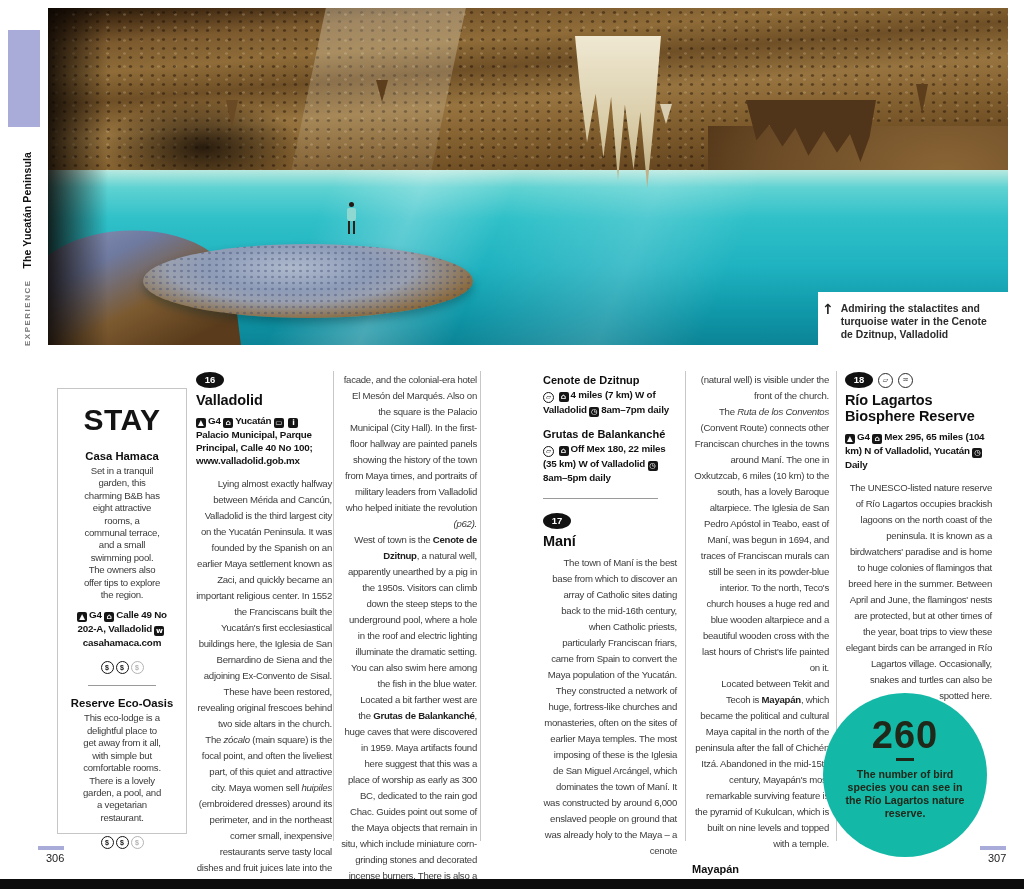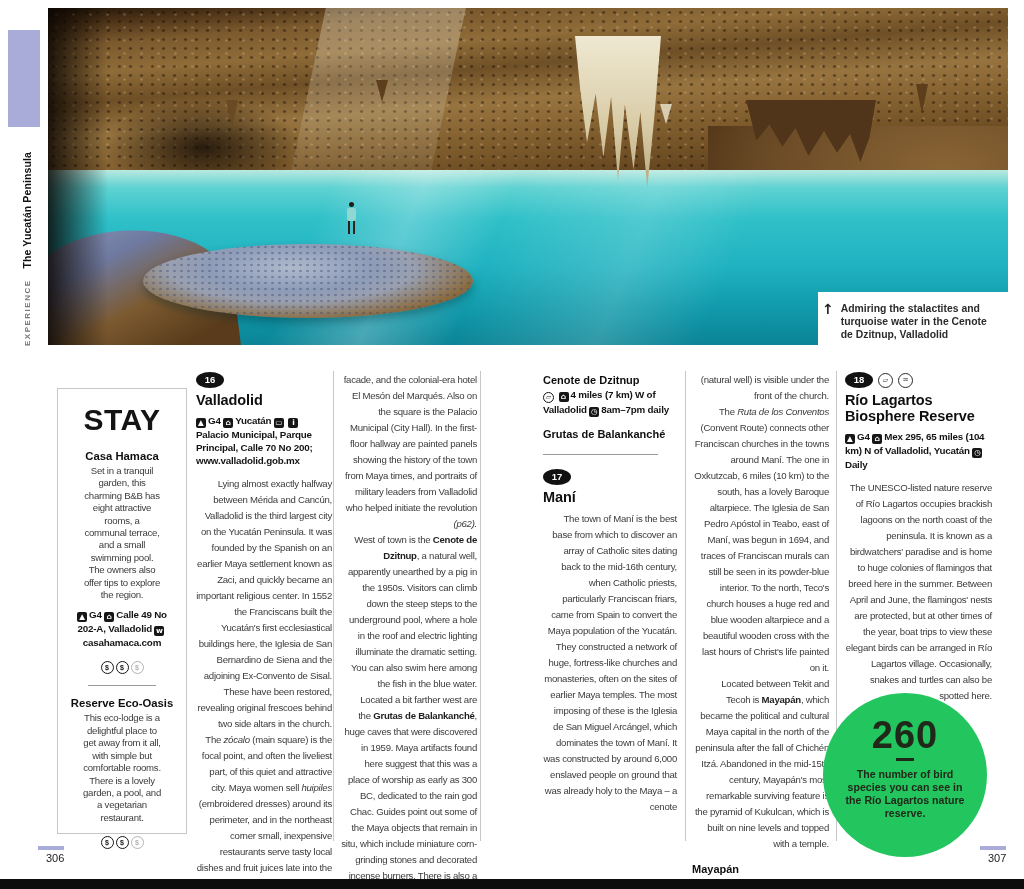--- a/index.html
+++ b/index.html
@@ -94,21 +94,21 @@
   .stay-name{font-size:11.3px;font-weight:700;color:#0f0f0f;margin:0 0 3px;}
   .stay-desc{font-size:9.6px;line-height:12.4px;color:#3b3b3b;margin:0 16px 7px;letter-spacing:-0.25px;}
   .stay-info{text-align:center;margin-bottom:7px;}
   .price-row{margin:1px 0 0;}
   .price{display:inline-block;width:11px;height:11px;border:1.3px solid #161616;border-radius:50%;
     font-size:7px;font-weight:700;line-height:11px;color:#161616;margin:0 1px;}
   .price.mut{border-color:#b3b3b3;color:#b3b3b3;}
   .stay-rule{border-top:1px solid #9a9a9a;width:62%;margin:11px auto;}
   
   .fact{position:absolute;left:823px;top:693px;width:164px;height:164px;border-radius:50%;
-    background:#22c55e;text-align:center;box-sizing:border-box;padding-top:25px;}
+    background:#14b8a6;text-align:center;box-sizing:border-box;padding-top:25px;}
   .fact-value{font-size:38px;font-weight:700;color:#20281a;line-height:34px;letter-spacing:1px;}
   .fact-dash{width:18px;border-top:3px solid #20281a;margin:6px auto 7px;}
   .fact-text{font-size:10.6px;font-weight:700;color:#20281a;line-height:13px;width:128px;margin:0 auto;}
   
   .pg-dash{position:absolute;width:26px;height:4px;background:#a9abd8;top:846px;}
   .pg-num{position:absolute;top:852px;font-size:11px;color:#222;margin-left:8px;}
   .bottom-bar{position:absolute;left:0;right:0;bottom:0;height:10px;background:#0d0d0d;}
 </style>
 </head>
 <body>
@@ -166,33 +166,34 @@
 <div class="vrule" style="left:333px"></div>
 <div class="vrule" style="left:480px"></div>
 <div class="vrule" style="left:685px"></div>
 <div class="vrule" style="left:836px"></div>
 
 <div class="col" style="left:196px;width:136px">
     <div class="num-row">
       <span class="num-badge">16</span>
     </div>
     <h2>Valladolid</h2>
-    <div class="info"><span class="ic">▲</span><span>G4 </span><span class="ic">⌂</span><span>Yucatán </span><span class="ic">▭</span><span> </span><span class="ic">i</span><span>Palacio Municipal, Parque Principal, Calle 70 No 200; www.valladolid.gob.mx</span></div>
+    <div class="info"><span class="ic">▲</span><span>G4 </span><span class="ic">⌂</span><span>Yucatán </span><span class="ic">▭</span><span> </span><span class="ic">i</span><span>Palacio Municipal, Parque Principal, Calle 40 No 100; www.valladolid.gob.mx</span></div>
     <p><span>Lying almost exactly halfway between Mérida and Cancún, Valladolid is the third largest city on the Yucatán Peninsula. It was founded by the Spanish on an earlier Maya settlement known as Zaci, and quickly became an important religious center. In 1552 the Franciscans built the Yucatán's first ecclesiastical buildings here, the Iglesia de San Bernardino de Siena and the adjoining Ex-Convento de Sisal. These have been restored, revealing original frescoes behind two side altars in the church.</span></p>
     <p class="ind"><span>The </span><span class="it">zócalo</span><span> (main square) is the focal point, and often the liveliest part, of this quiet and attractive city. Maya women sell </span><span class="it">huipiles</span><span> (embroidered dresses) around its perimeter, and in the northeast corner small, inexpensive restaurants serve tasty local dishes and fruit juices late into the night. Overlooking the square is the cathedral, with its elegant</span></p>
   </div>
 <div class="col" style="left:341px;width:136px">
     <p><span>facade, and the colonial-era hotel El Mesón del Marqués. Also on the square is the Palacio Municipal (City Hall). In the first-floor hallway are painted panels showing the history of the town from Maya times, and portraits of military leaders from Valladolid who helped initiate the revolution </span><span class="it">(p62).</span></p>
     <p class="ind"><span>West of town is the </span><span class="b">Cenote de Dzitnup</span><span>, a natural well, apparently unearthed by a pig in the 1950s. Visitors can climb down the steep steps to the underground pool, where a hole in the roof and electric lighting illuminate the dramatic setting. You can also swim here among the fish in the blue water.</span></p>
     <p class="ind"><span>Located a bit farther west are the </span><span class="b">Grutas de Balankanché</span><span>, huge caves that were discovered in 1959. Maya artifacts found here suggest that this was a place of worship as early as 300 BC, dedicated to the rain god Chac. Guides point out some of the Maya objects that remain in situ, which include miniature corn-grinding stones and decorated incense burners. There is also a small but informative museum on site.</span></p>
   </div>
 <div class="col" style="left:543px;width:134px">
     <h3>Cenote de Dzitnup</h3>
     <div class="info"><span class="ic circ">▱</span><span> </span><span class="ic">⌂</span><span>4 miles (7 km) W of Valladolid </span><span class="ic">◷</span><span>8am–7pm daily</span></div>
     <h3>Grutas de Balankanché</h3>
+    <div class="info"><span class="ic circ">▱</span><span> </span><span class="ic">⌂</span><span>Off Mex 180, 22 miles (35 km) W of Valladolid </span><span class="ic">◷</span><span>8am–5pm daily</span></div>
     <div class="rule"></div>
     <div class="num-row">
       <span class="num-badge">17</span>
     </div>
     <h2>Maní</h2>
     <p><span>The town of Maní is the best base from which to discover an array of Catholic sites dating back to the mid-16th century, when Catholic priests, particularly Franciscan friars, came from Spain to convert the Maya population of the Yucatán. They constructed a network of huge, fortress-like churches and monasteries, often on the sites of earlier Maya temples. The most imposing of these is the Iglesia de San Miguel Arcángel, which dominates the town of Maní. It was constructed by around 6,000 enslaved people on ground that was already holy to the Maya – a cenote</span></p>
   </div>
 <div class="col" style="left:692px;width:137px">
     <p><span>(natural well) is visible under the front of the church.</span></p>
     <p class="ind"><span>The </span><span class="it">Ruta de los Conventos</span><span> (Convent Route) connects other Franciscan churches in the towns around Maní. The one in Oxkutzcab, 6 miles (10 km) to the south, has a lovely Baroque altarpiece. The Iglesia de San Pedro Apóstol in Teabo, east of Maní, was begun in 1694, and traces of Franciscan murals can still be seen in its powder-blue interior. To the north, Teco's church houses a huge red and blue wooden altarpiece and a beautiful wooden cross with the last hours of Christ's life painted on it.</span></p>

